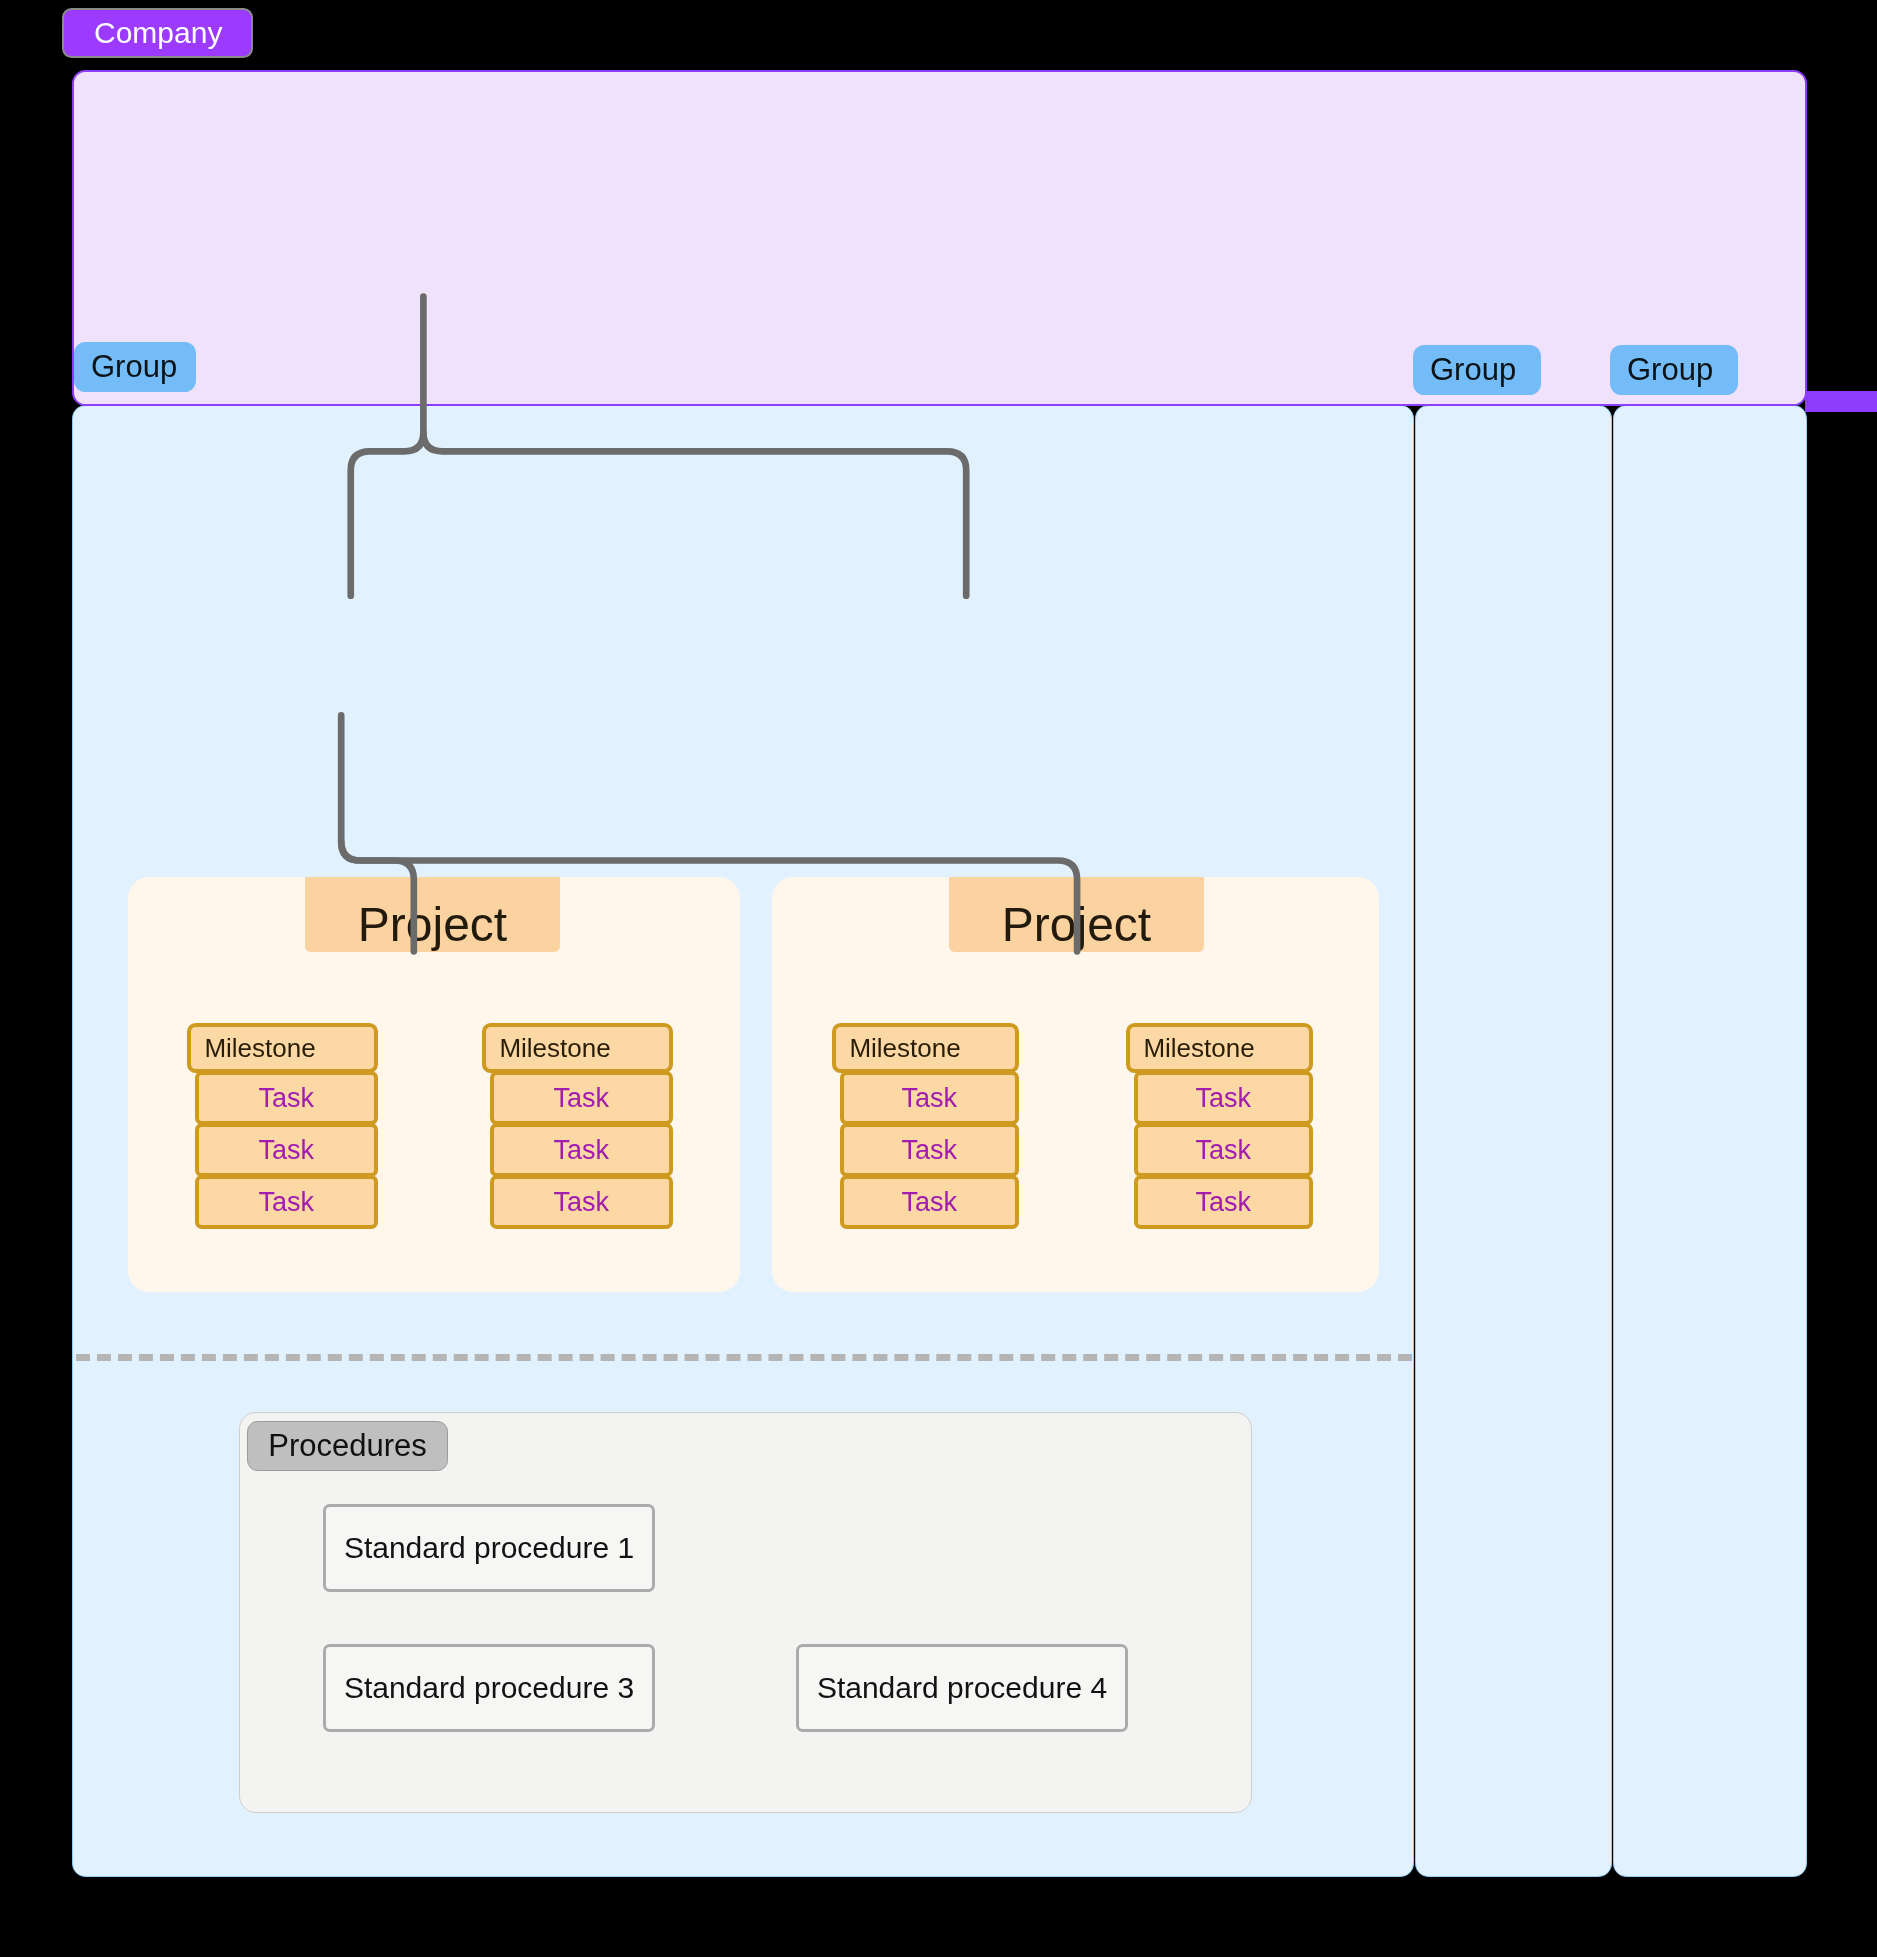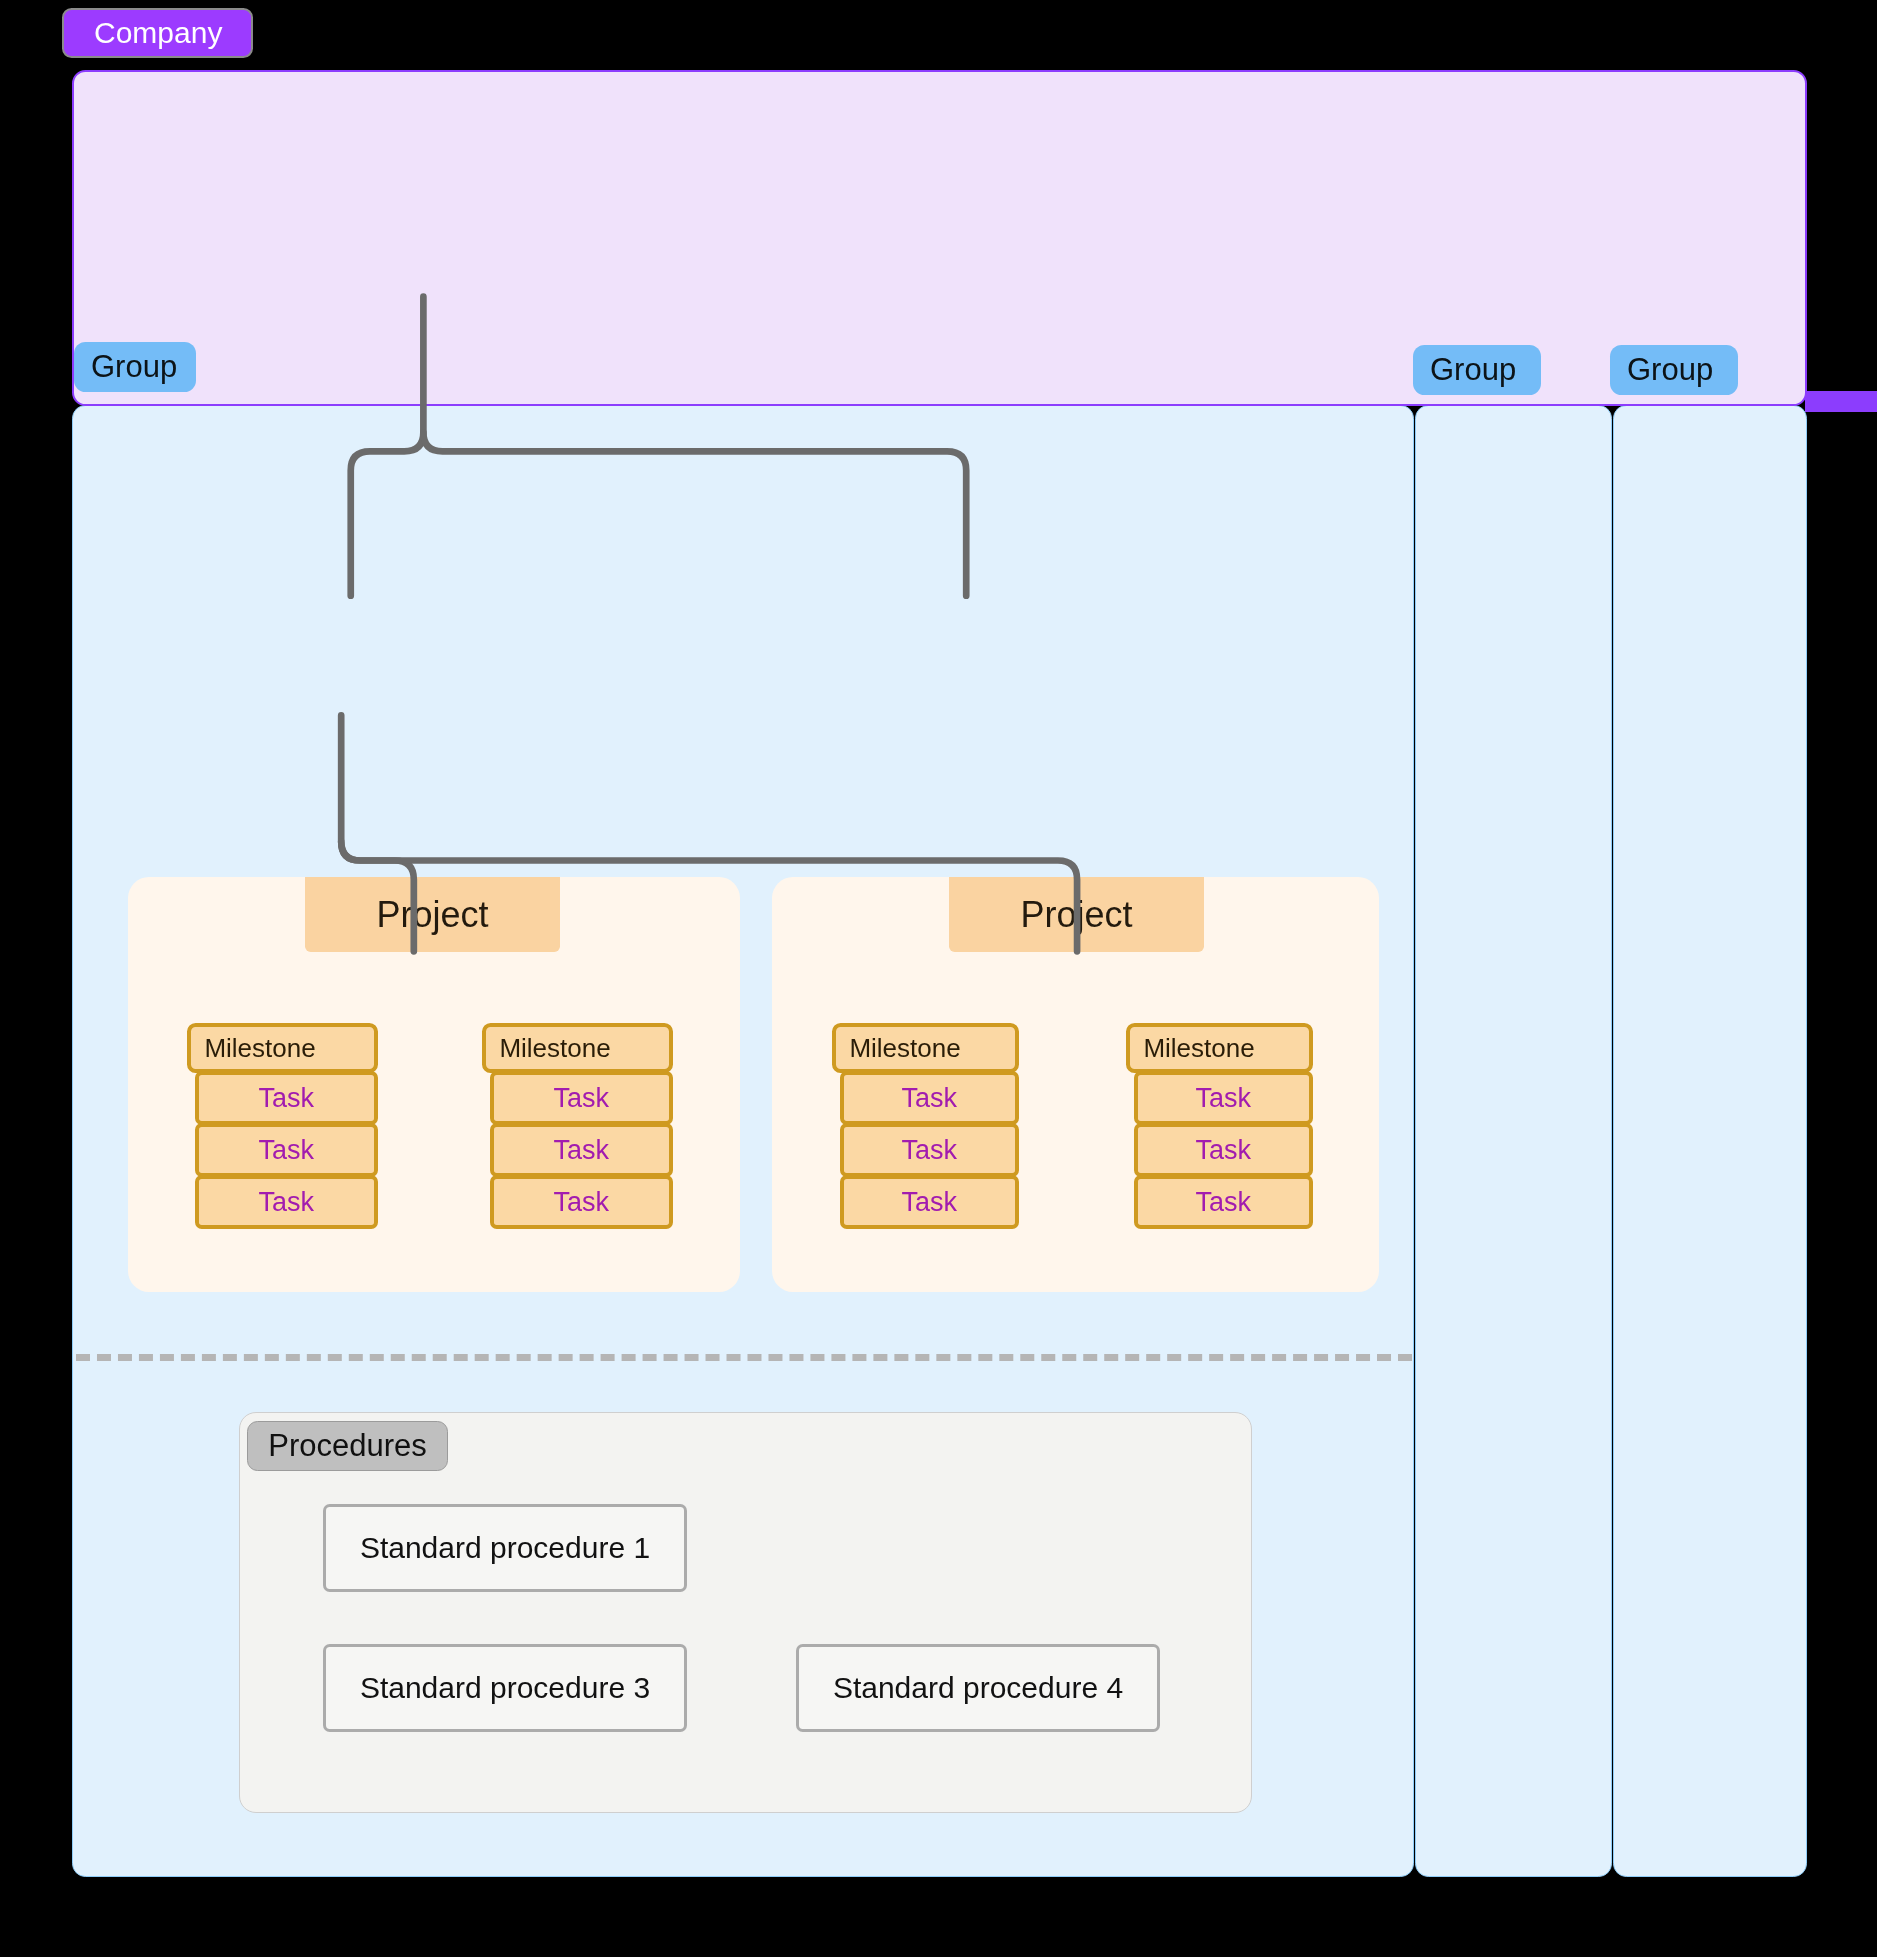--- a/index.html
+++ b/index.html
@@ -62,22 +62,22 @@
 
   
   .project-card{
     position:absolute;background:#fff6ec;border-radius:21px;
     box-sizing:border-box;z-index:12;
   }
   .project-card.p1{left:128px;top:877px;width:612px;height:415px;}
   .project-card.p2{left:772px;top:877px;width:607px;height:415px;}
   .project-head{
     position:absolute;background:#fad3a1;border-radius:0 0 5.7px 5.7px;
-    display:flex;align-items:center;justify-content:center;
-    color:#231a0e;font-size:36px;box-sizing:border-box;z-index:14;
+    display:flex;align-items:flex-end;justify-content:center;
+    color:#231a0e;font-size:48px;box-sizing:border-box;z-index:14;
   }
   .project-head.ph1{left:305px;top:877px;width:255px;height:75px;}
   .project-head.ph2{left:949px;top:877px;width:255px;height:75px;}
 
   
   .ms-group{position:absolute;z-index:16;}
   .milestone{
     background:#fbd8a4;border:4.8px solid #cf9a20;border-radius:8.6px;
     height:50px;box-sizing:border-box;display:flex;align-items:center;
     color:#2a1d08;font-size:26px;font-weight:normal;padding-left:13.4px;
@@ -104,21 +104,21 @@
   .proc-tab{
     position:absolute;left:247px;top:1421px;width:201px;height:50px;
     background:#bfbfbf;border:1.9px solid #9b9b9b;border-radius:10.5px;
     display:flex;align-items:center;justify-content:center;
     color:#101010;font-size:31px;box-sizing:border-box;z-index:18;
   }
   .proc-box{
     position:absolute;background:#f6f6f4;border:3.8px solid #ababab;
     border-radius:6.7px;display:flex;align-items:center;justify-content:center;
     color:#121212;font-size:30px;box-sizing:border-box;z-index:18;
-    width:364px;height:88px;
+    width:332px;height:88px;
   }
   .proc-box.b0{left:323px;top:1504px;}
   .proc-box.b1{left:796px;top:1504px;}
   .proc-box.b2{left:323px;top:1644px;}
   .proc-box.b3{left:796px;top:1644px;}
 </style>
 </head>
 <body>
 
 <div id="canvas">

